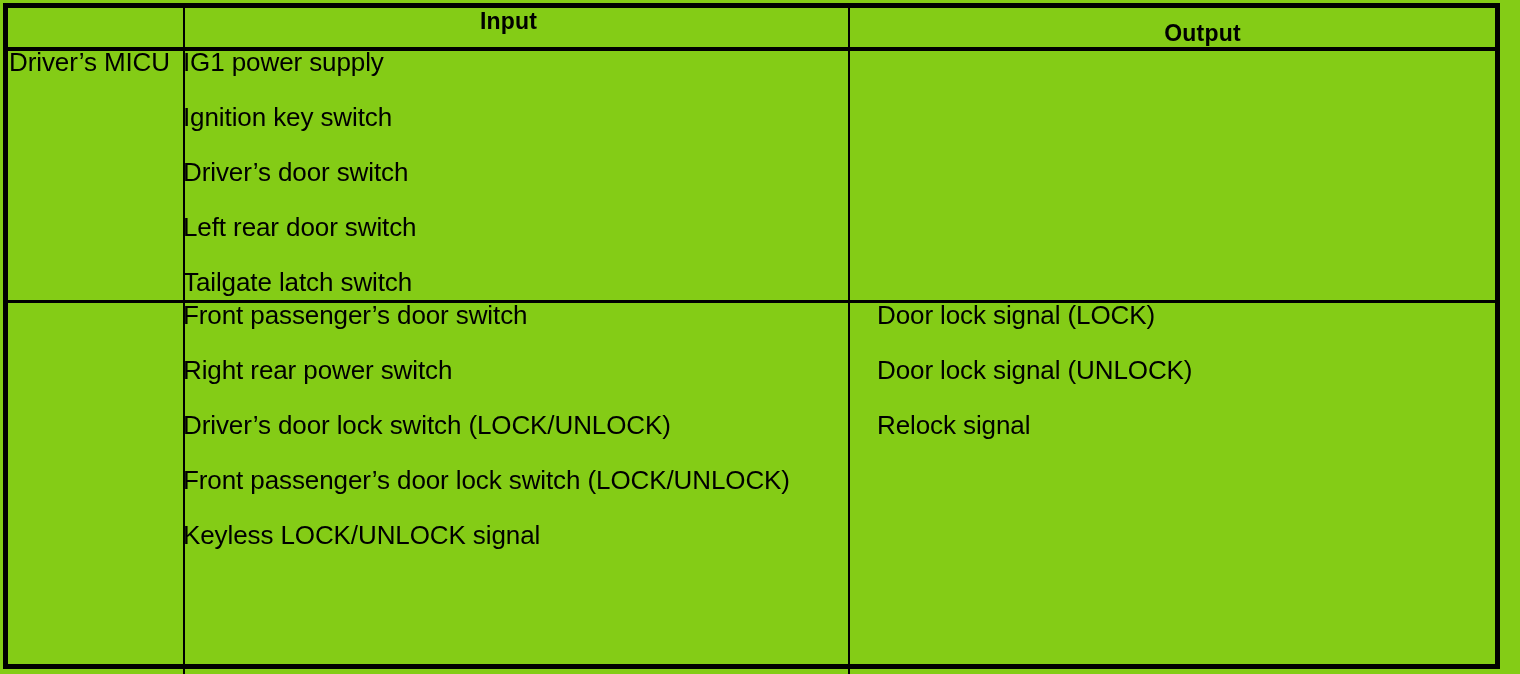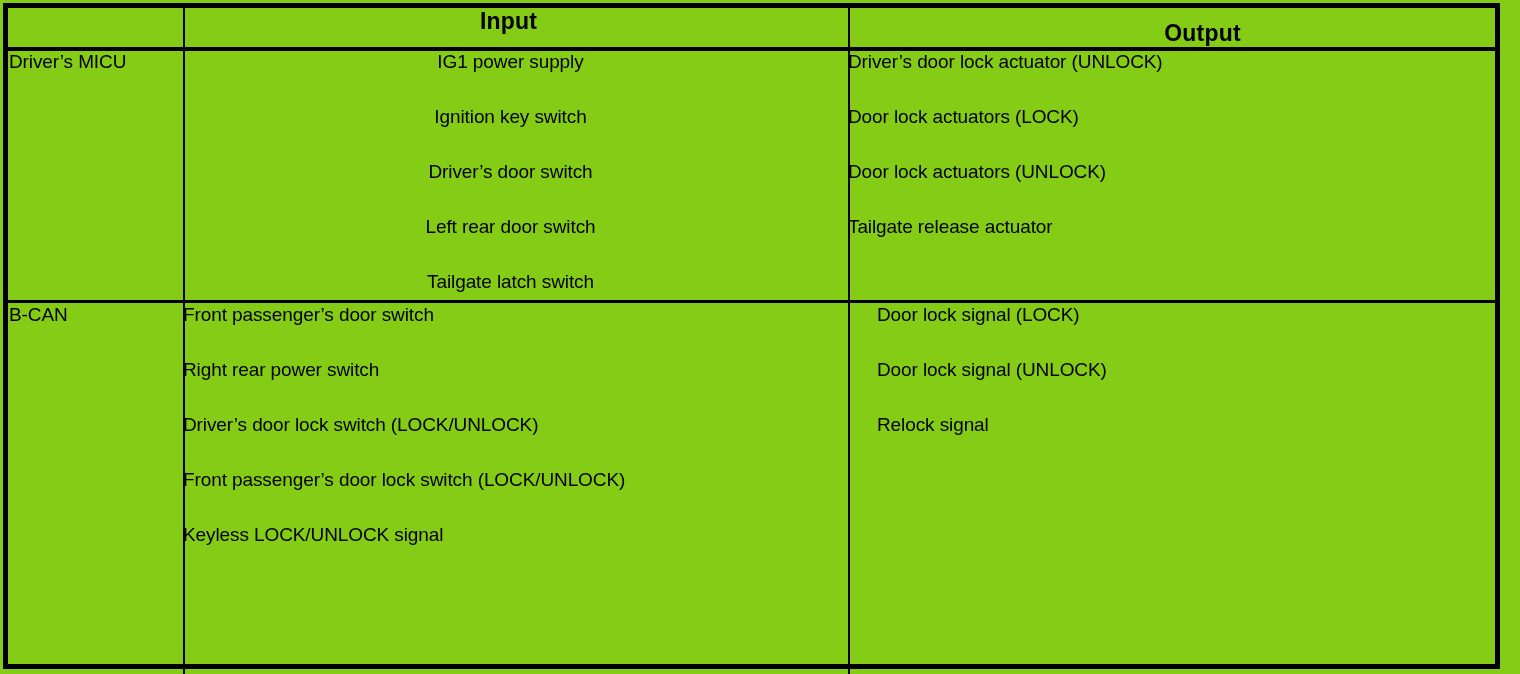--- a/index.html
+++ b/index.html
@@ -73,35 +73,35 @@
     font-size: 23px;
     font-weight: bold;
     letter-spacing: 0.2px;
   }
   .header-input  { left: 177px; width: 663px; }
   .header-output { left: 880px; width: 645px; margin-top: 12px; }
 
   
   .cell {
     position: absolute;
-    font-size: 19px;
+    font-size: 26px;
     line-height: 26px;
     letter-spacing: -0.1px;
     white-space: nowrap;
   }
   .cell .line {
     height: 55px;
   }
 
   
   .col-label-micu  { left: 9px;  top: 49px;  width: 166px; }
   .col-label-bcan  { left: 9px;  top: 302px; width: 166px; }
 
   
-  .col-input-micu  { left: 183px; top: 49px;  width: 655px; text-align: center; }
+  .col-input-micu  { left: 183px; top: 49px;  width: 655px; }
   .col-input-bcan  { left: 183px; top: 302px; width: 655px; }
 
   
   .col-output-micu { left: 848px; top: 49px;  width: 639px; }
   .col-output-bcan { left: 848px; top: 302px; width: 639px; margin-left: 29px; }
 </style>
 </head>
 <body>
 
 <div id="page">
@@ -119,28 +119,21 @@
   <div class="cell col-label-micu">Driver’s MICU</div>
 
   <div class="cell col-input-micu">
     <div class="line">IG1 power supply</div>
     <div class="line">Ignition key switch</div>
     <div class="line">Driver’s door switch</div>
     <div class="line">Left rear door switch</div>
     <div class="line">Tailgate latch switch</div>
   </div>
 
-  <div class="cell col-output-micu">
-    <div class="line">Driver’s door lock actuator (UNLOCK)</div>
-    <div class="line">Door lock actuators (LOCK)</div>
-    <div class="line">Door lock actuators (UNLOCK)</div>
-    <div class="line">Tailgate release actuator</div>
-  </div>
 
-  <div class="cell col-label-bcan">B-CAN</div>
 
   <div class="cell col-input-bcan">
     <div class="line">Front passenger’s door switch</div>
     <div class="line">Right rear power switch</div>
     <div class="line">Driver’s door lock switch (LOCK/UNLOCK)</div>
     <div class="line">Front passenger’s door lock switch (LOCK/UNLOCK)</div>
     <div class="line">Keyless LOCK/UNLOCK signal</div>
   </div>
 
   <div class="cell col-output-bcan">

